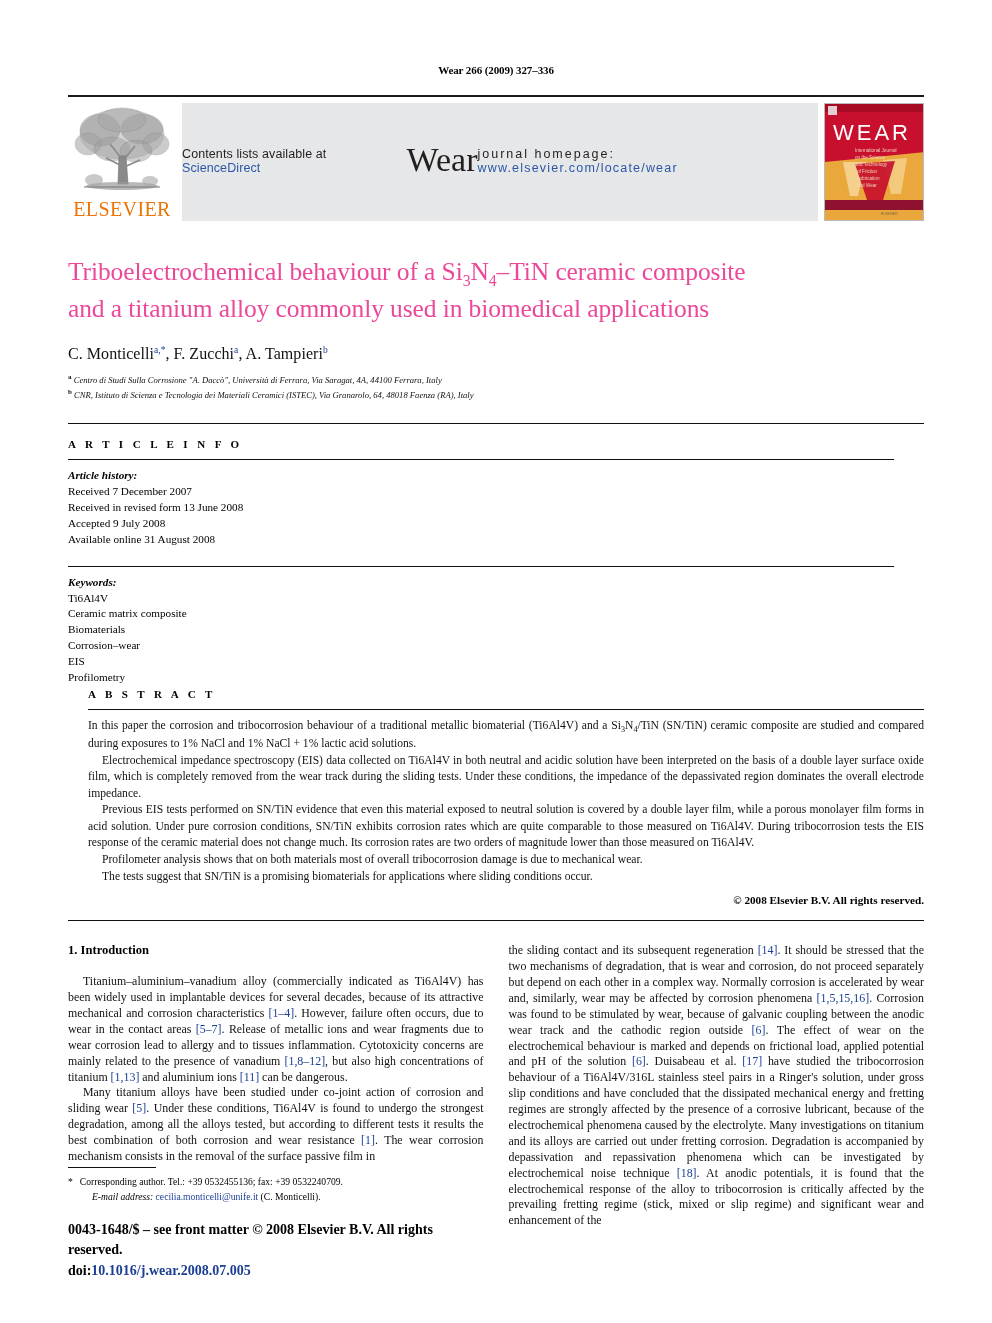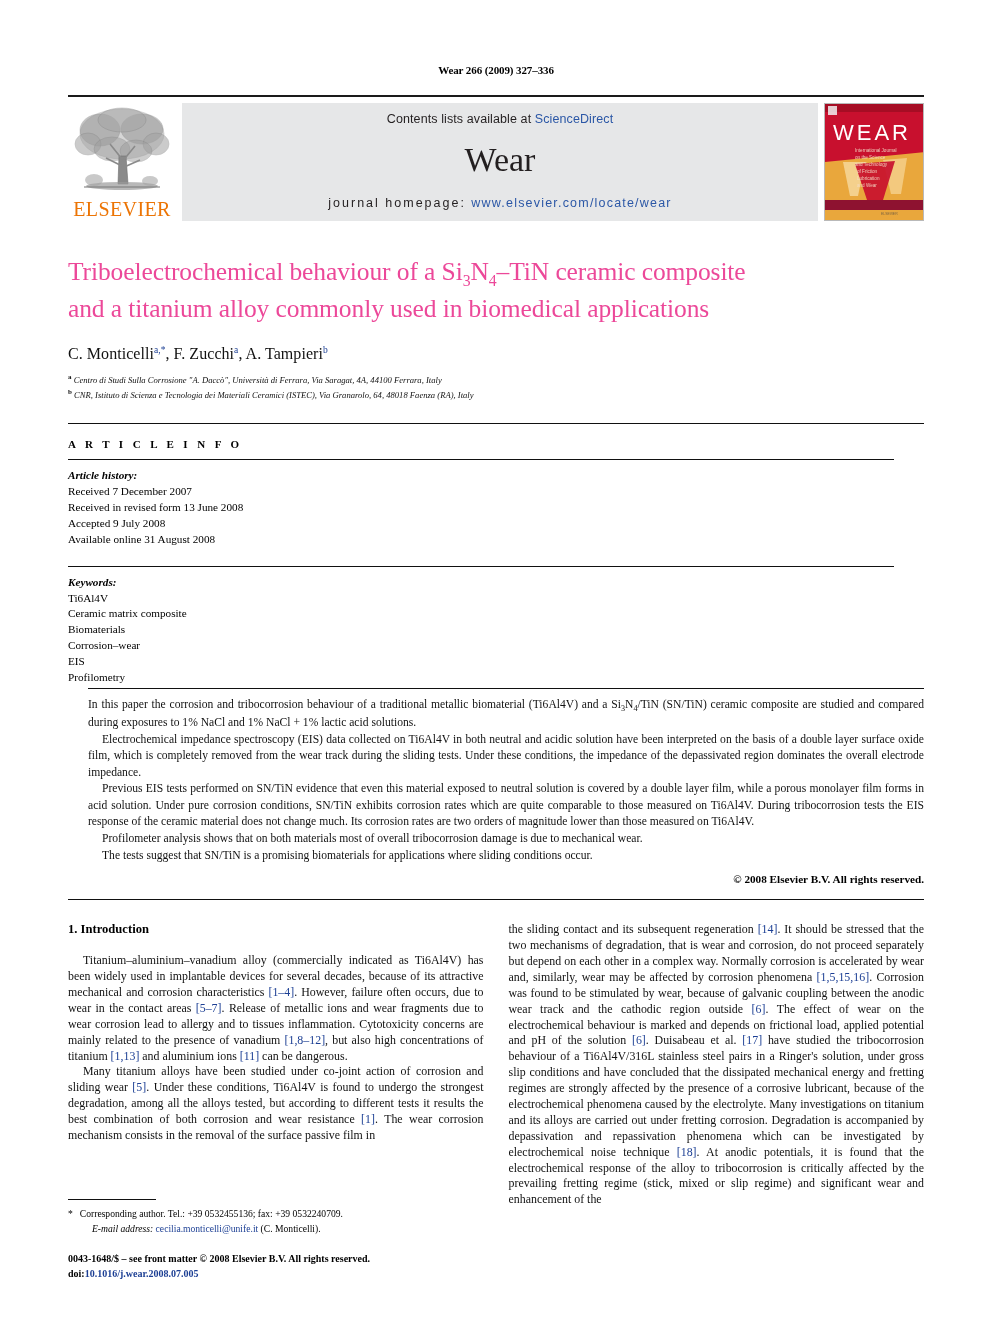--- a/index.html
+++ b/index.html
@@ -58,21 +58,20 @@
     color: #ec7404;
     font-size: 20px;
     letter-spacing: 0.4px;
     line-height: 1;
     margin-top: 1px;
   }
   .masthead-center {
     flex: 1 1 auto;
     background: #e6e7e8;
     display: flex;
-    flex-direction: column;
     justify-content: space-between;
     align-items: center;
     padding: 9px 0 11px 0;
     margin: 0 6px;
   }
   .contents-line {
     font-size: 12.5px;
     font-family: "Liberation Sans", sans-serif;
     color: #231f20;
     letter-spacing: 0.1px;
@@ -230,21 +229,21 @@
     font-size: 9.6px;
     line-height: 1.5;
     padding-left: 12px;
     text-indent: -12px;
   }
   .fn-text .star { padding-right: 7px; }
   .fn-text .it { font-style: italic; }
   .fn-email { color: #1c3f94; }
   .imprint {
     margin-top: 16px;
-    font-size: 10px;
+    font-size: 14px;
     line-height: 1.45;
     font-weight: bold;
   }
   .doi-link { color: #1c3f94; }
 </style>
 </head>
 <body>
 
 <div class="page">
 
@@ -353,20 +352,21 @@
         <div>Ti6Al4V</div>
         <div>Ceramic matrix composite</div>
         <div>Biomaterials</div>
         <div>Corrosion–wear</div>
         <div>EIS</div>
         <div>Profilometry</div>
       </div>
     </div>
 
     <div class="col-abstract">
+      <div class="sec-label">A B S T R A C T</div>
       <div class="rule"></div>
       <p class="abstract-p">In this paper the corrosion and tribocorrosion behaviour of a traditional metallic biomaterial (Ti6Al4V) and a Si<sub style="font-size:0.7em">3</sub>N<sub style="font-size:0.7em">4</sub>/TiN (SN/TiN) ceramic composite are studied and compared during exposures to 1% NaCl and 1% NaCl + 1% lactic acid solutions.</p>
       <p class="abstract-p">Electrochemical impedance spectroscopy (EIS) data collected on Ti6Al4V in both neutral and acidic solution have been interpreted on the basis of a double layer surface oxide film, which is completely removed from the wear track during the sliding tests. Under these conditions, the impedance of the depassivated region dominates the overall electrode impedance.</p>
       <p class="abstract-p">Previous EIS tests performed on SN/TiN evidence that even this material exposed to neutral solution is covered by a double layer film, while a porous monolayer film forms in acid solution. Under pure corrosion conditions, SN/TiN exhibits corrosion rates which are quite comparable to those measured on Ti6Al4V. During tribocorrosion tests the EIS response of the ceramic material does not change much. Its corrosion rates are two orders of magnitude lower than those measured on Ti6Al4V.</p>
       <p class="abstract-p">Profilometer analysis shows that on both materials most of overall tribocorrosion damage is due to mechanical wear.</p>
       <p class="abstract-p">The tests suggest that SN/TiN is a promising biomaterials for applications where sliding conditions occur.</p>
       <div class="copyright">© 2008 Elsevier B.V. All rights reserved.</div>
     </div>
   </div>
 

